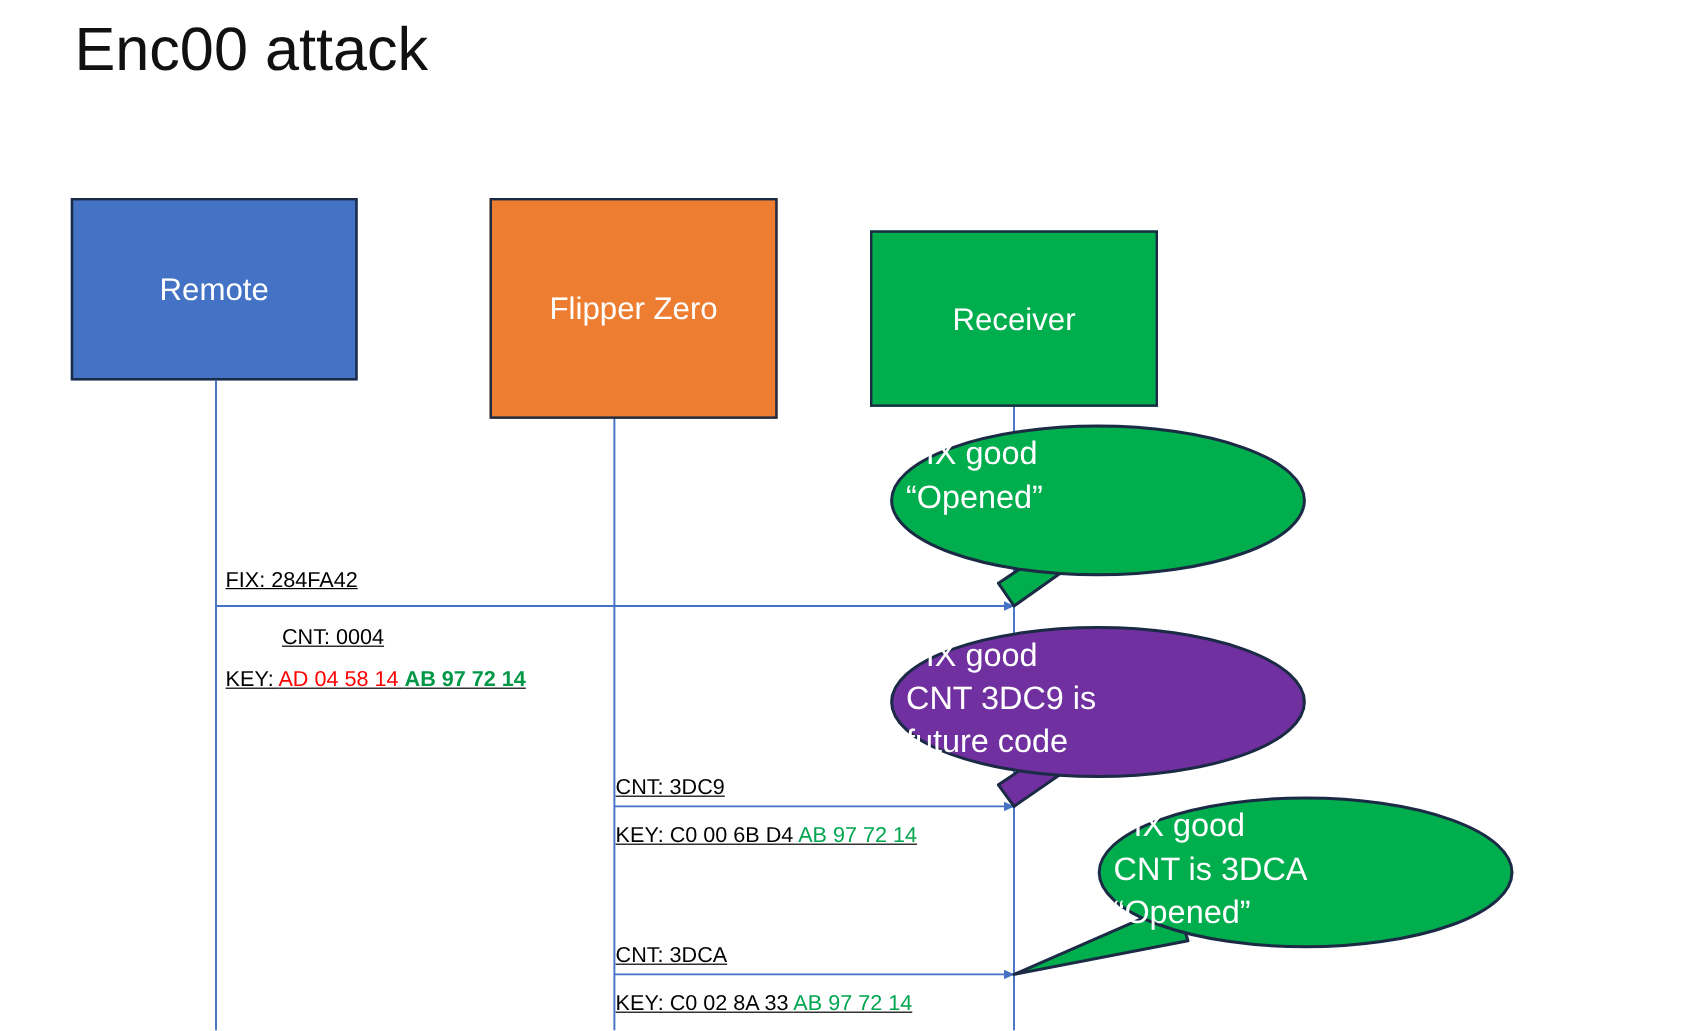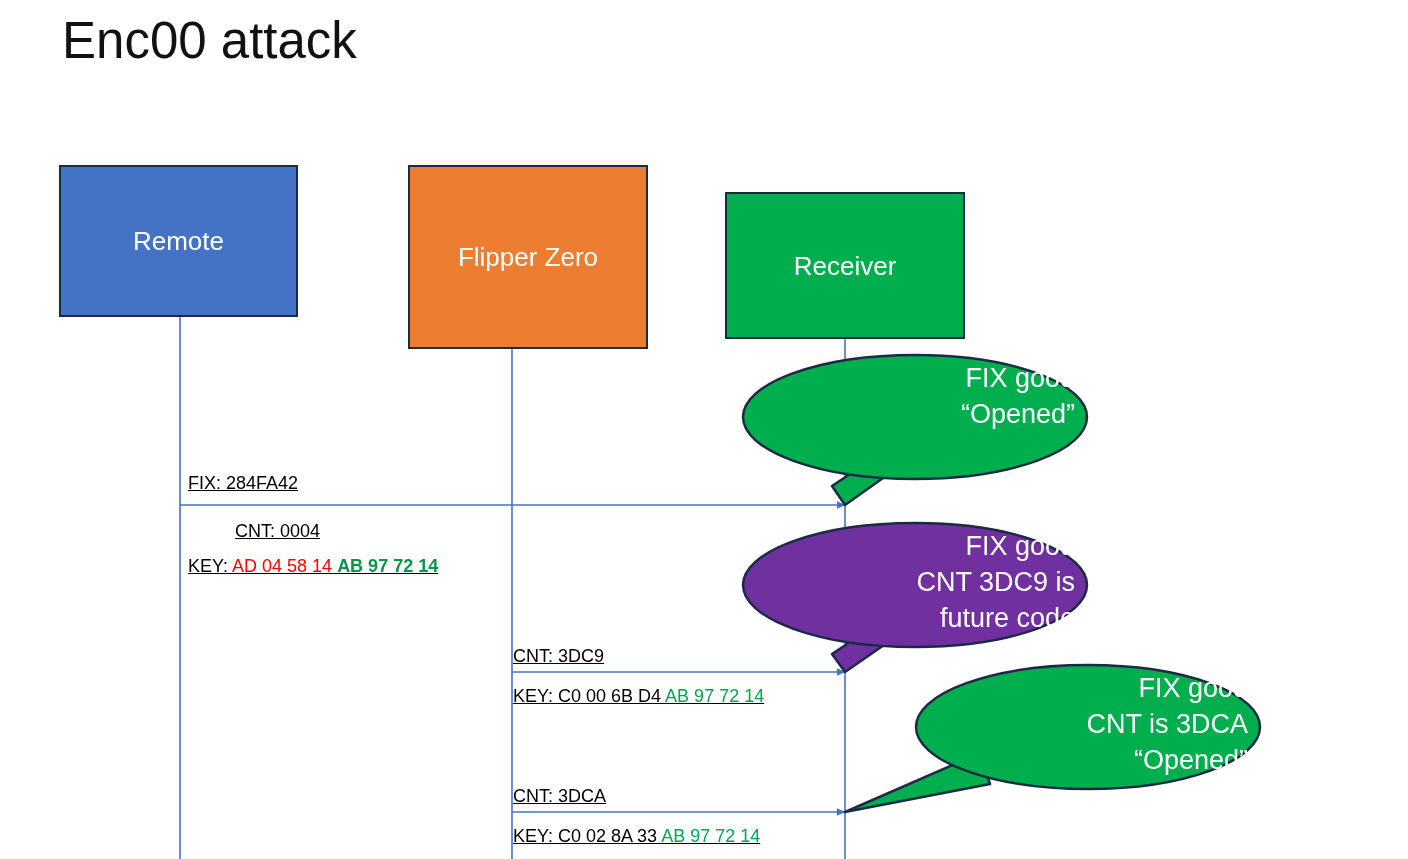--- a/index.html
+++ b/index.html
@@ -70,21 +70,21 @@
   .seg-green { color: #00a550; }
   .seg-green-b { color: #009846; font-weight: bold; }
   .seg-black { color: #000000; }
 
   
   .callout-text {
     position: absolute;
     color: #ffffff;
     font-size: 27px;
     line-height: 36px;
-    text-align: right;
+    text-align: left;
     white-space: nowrap;
     pointer-events: none;
   }
 </style>
 </head>
 <body>
 
 <div id="slide">
 
   <div id="title">Enc00 attack</div>

